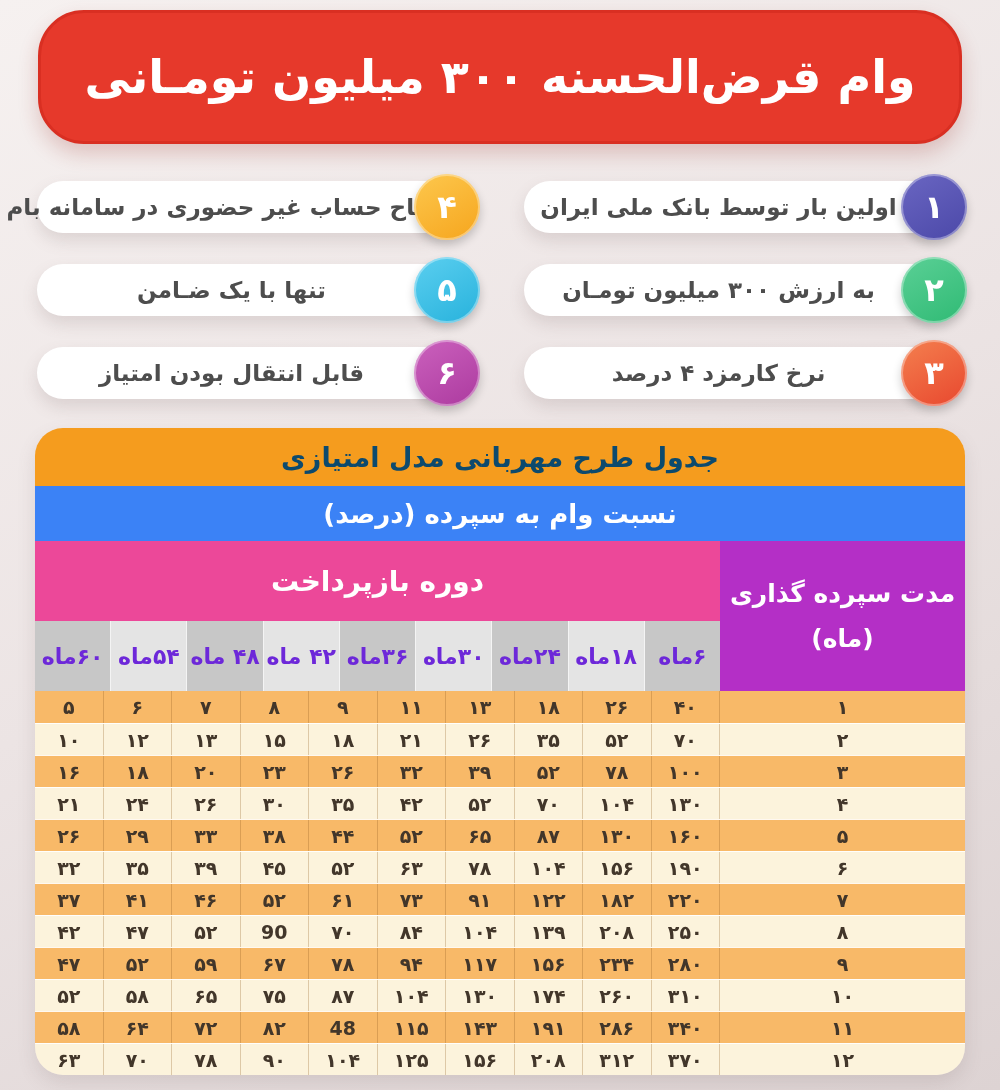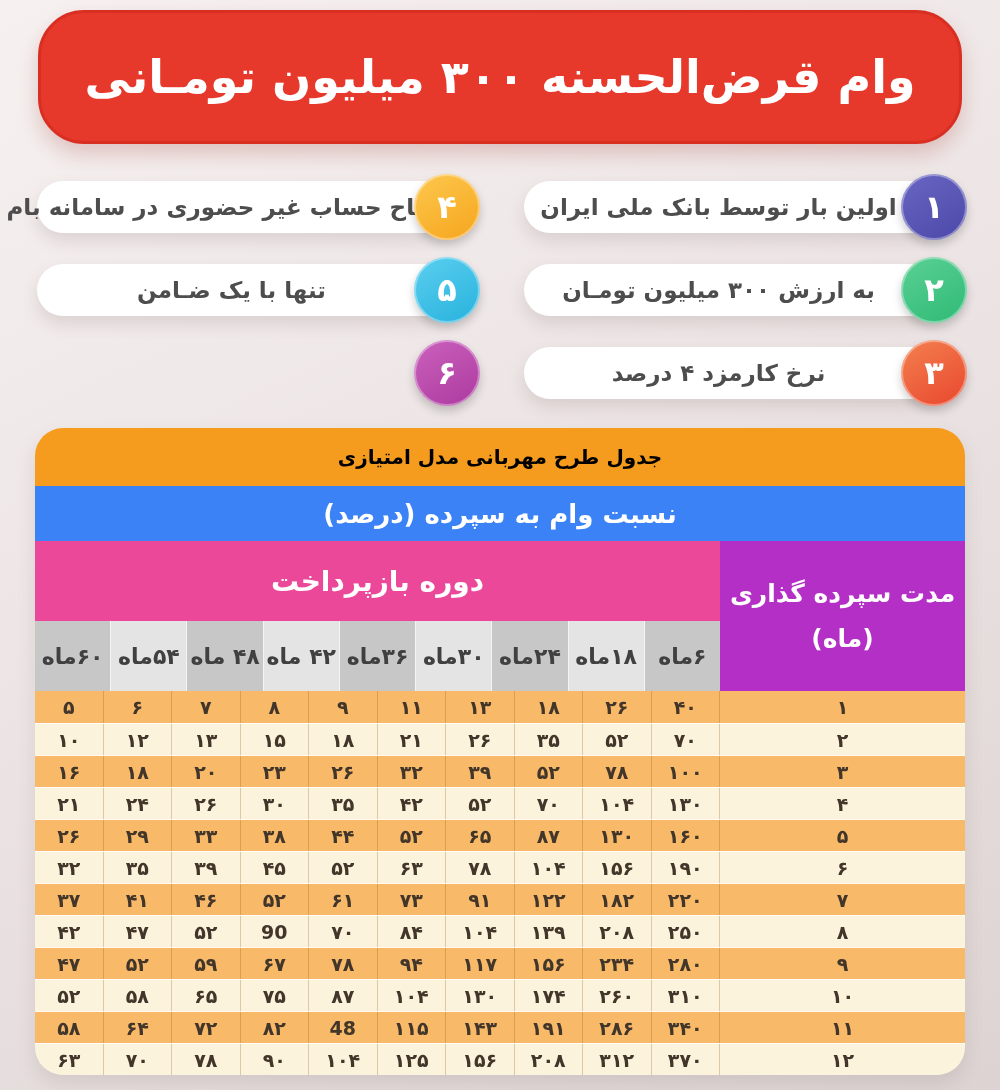--- a/index.html
+++ b/index.html
@@ -46,21 +46,21 @@
   }
 
   
   .table-card {
     width: 930px; margin: 22px auto 0;
     border-radius: 28px; overflow: hidden;
     box-shadow: 0 8px 18px rgba(120,100,100,.16);
   }
   .t-title {
     height: 58px; background: #f59c1e;
-    color: #000000; font-size: 20px; font-weight: bold;
+    color: #0c4a6e; font-size: 27px; font-weight: bold;
     display: flex; align-items: center; justify-content: center;
   }
   .t-sub {
     height: 55px; background: #3b82f6;
     color: #fff; font-size: 26px; font-weight: bold;
     display: flex; align-items: center; justify-content: center;
   }
   .t-head { display: flex; }
   .t-deposit {
     width: 245px; background: #b42fc6;
@@ -70,21 +70,21 @@
   }
   .t-repay { flex: 1; display: flex; flex-direction: column; }
   .t-repay-title {
     height: 80px; background: #ec4899;
     color: #fff; font-size: 28px; font-weight: bold;
     display: flex; align-items: center; justify-content: center;
   }
   .t-cols { height: 70px; display: flex; }
   .t-col {
     flex: 1; display: flex; align-items: center; justify-content: center;
-    font-size: 22px; font-weight: bold; color: #404040; white-space: nowrap;
+    font-size: 22px; font-weight: bold; color: #6d28d9; white-space: nowrap;
   }
   .t-col:nth-child(odd)  { background: #c7c7c7; }
   .t-col:nth-child(even) { background: #e4e4e4; }
   .t-col + .t-col { border-inline-start: 1px solid #f4f4f4; }
 
   .t-row { display: flex; height: 32px; }
   .t-row:nth-child(odd)  { background: #f8b968; }
   .t-row:nth-child(even) { background: #fcf3dc; }
   .t-row + .t-row { border-top: 1px solid rgba(255,255,255,.9); }
   .t-idx { width: 245px; }
@@ -117,20 +117,21 @@
     </div>
     <div class="feature">
       <div class="pill">تنها با یک ضـامن</div>
       <div class="num" style="background: linear-gradient(150deg, rgb(91, 207, 240), rgb(39, 178, 220));">۵</div>
     </div>
     <div class="feature">
       <div class="pill">نرخ کارمزد ۴ درصد</div>
       <div class="num" style="background: linear-gradient(150deg, rgb(244, 128, 79), rgb(232, 71, 46));">۳</div>
     </div>
     <div class="feature">
+      <div class="pill">قابل انتقال بودن امتیاز</div>
       <div class="num" style="background: linear-gradient(150deg, rgb(203, 97, 189), rgb(172, 58, 159));">۶</div>
     </div>
   </div>
 
 <div class="table-card">
   <div class="t-title">جدول طرح مهربانی مدل امتیازی</div>
   <div class="t-sub">نسبت وام به سپرده (درصد)</div>
 
   <div class="t-head">
     <div class="t-deposit">

